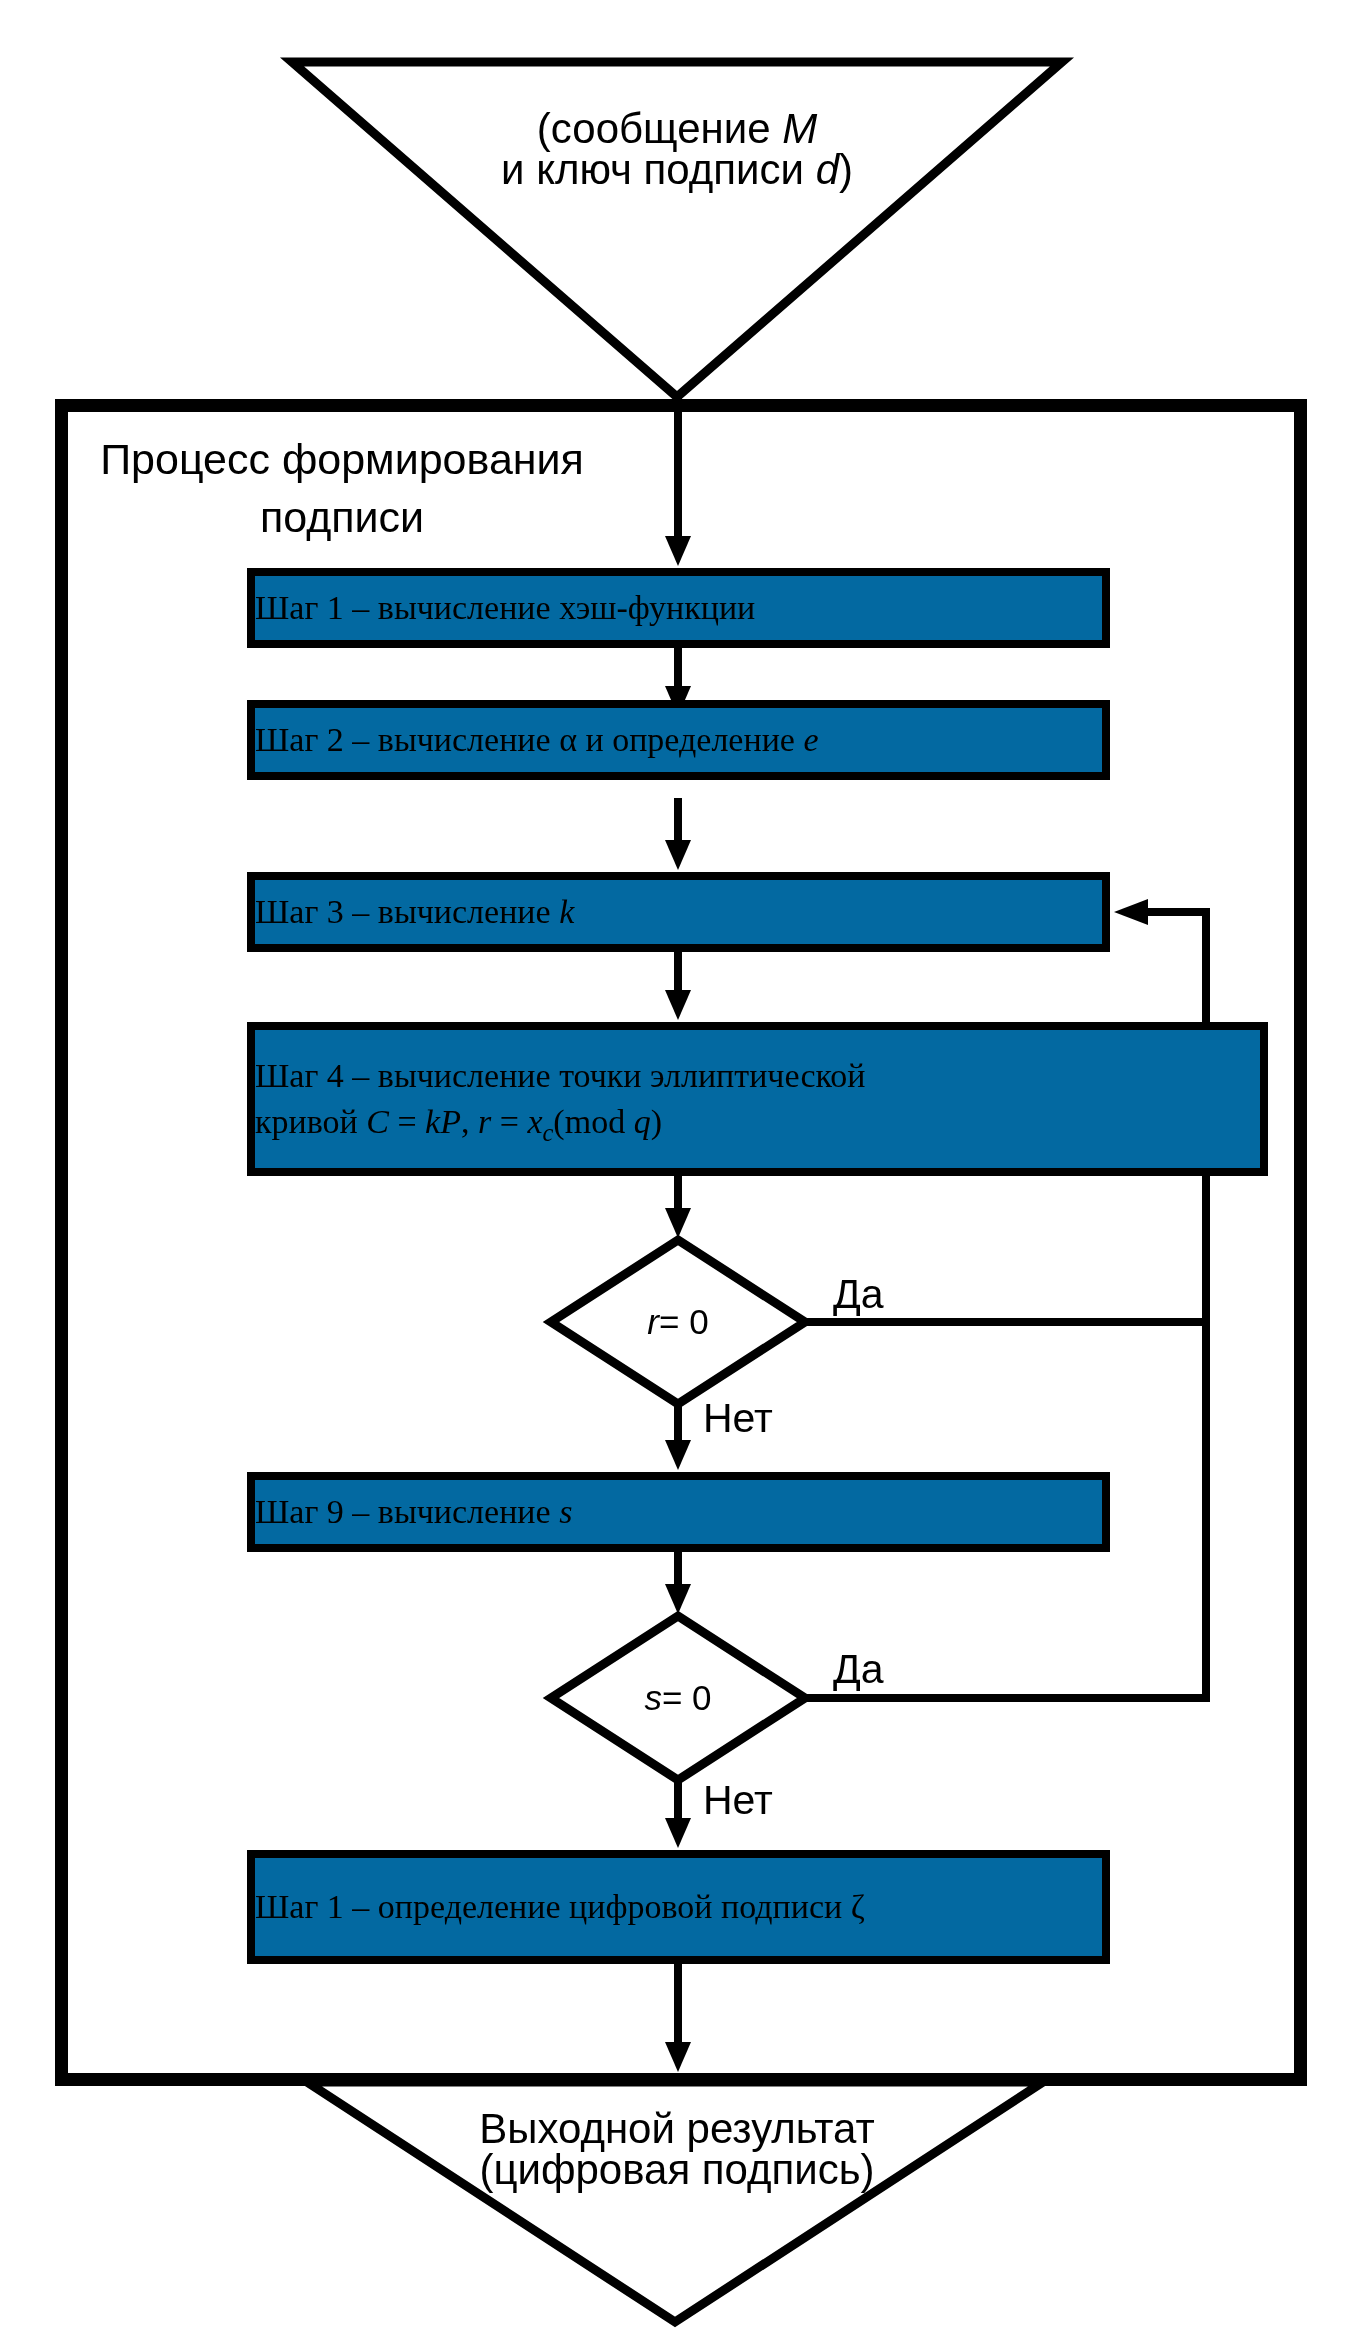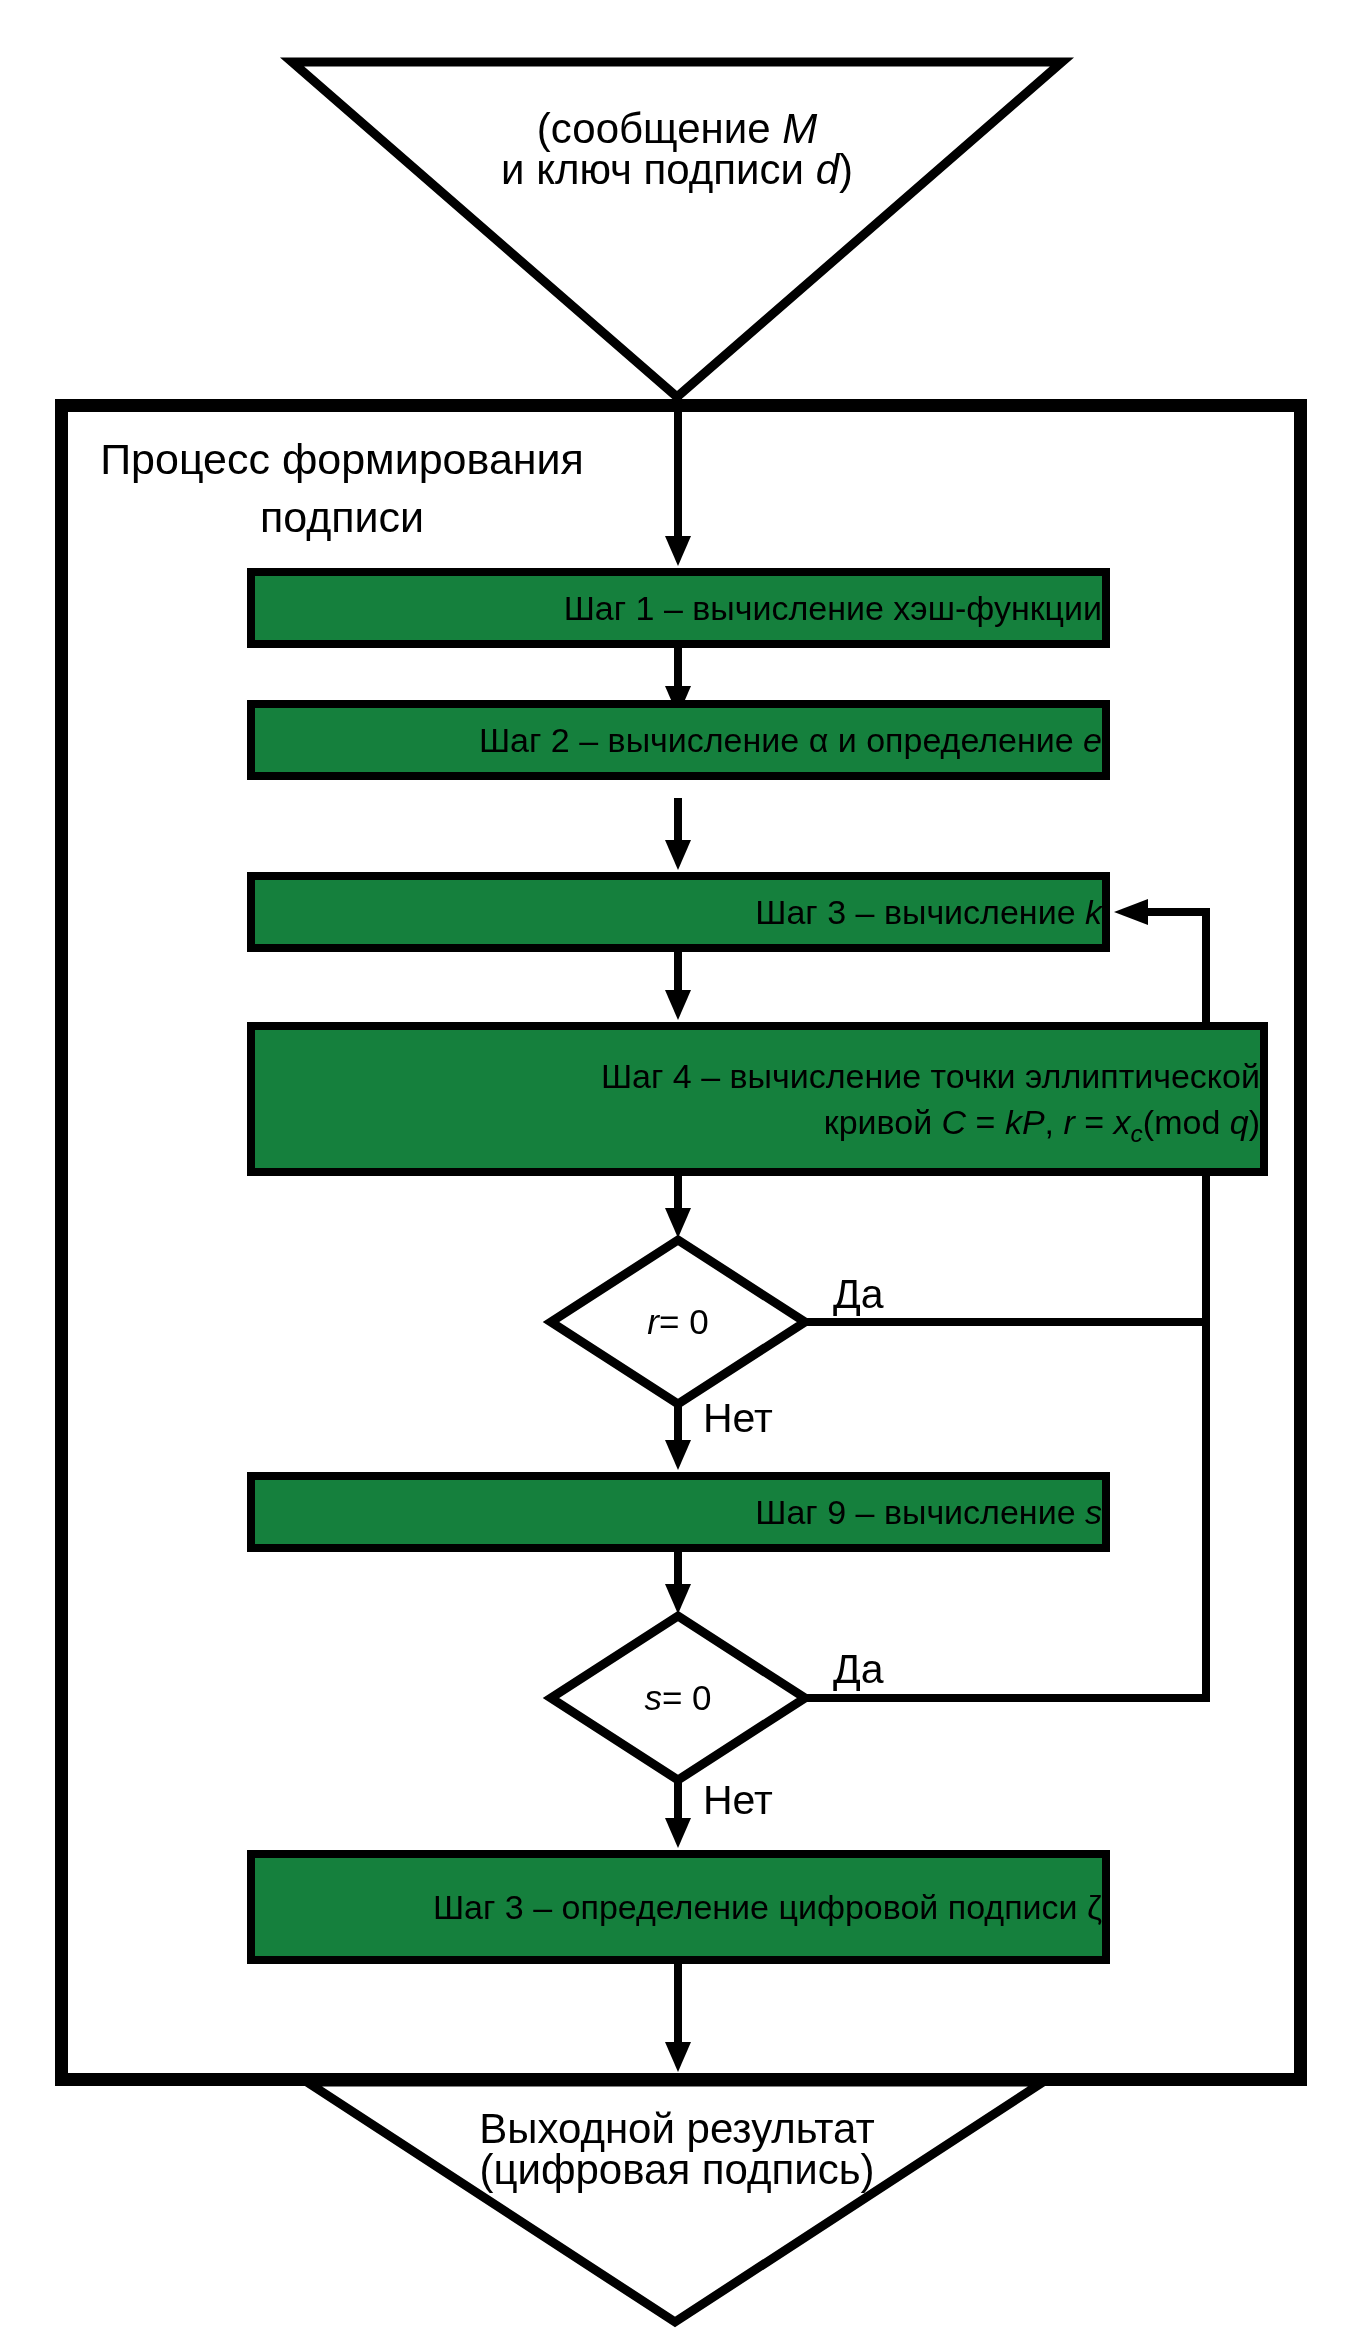--- a/index.html
+++ b/index.html
@@ -21,25 +21,26 @@
   .terminal-text { font-size: 42px; line-height: 41px; width: 600px; }
   .input-text  { left: 377px; top: 108px; }
   .output-text { left: 377px; top: 2108px; }
 
   .process-title { left: 92px; top: 430px; width: 500px; font-size: 43px; line-height: 58px; }
 
   .stepbox {
     position: absolute;
     box-sizing: border-box;
     border: 8px solid #000000;
-    background: #15803d;
+    background: #0369a1;
     display: flex;
-    align-items: flex-end;
+    align-items: flex-start;
     justify-content: center;
     flex-direction: column;
+    font-family: Liberation Serif, serif;
   }
   .steptext { font-size: 34px; line-height: 46px; text-align: center; white-space: nowrap; }
 
   .step1 { left: 247px; top: 568px;  width: 863px; height: 80px; }
   .step2 { left: 247px; top: 700px;  width: 863px; height: 80px; }
   .step3 { left: 247px; top: 872px;  width: 863px; height: 80px; }
   .step4 { left: 247px; top: 1022px; width: 1021px; height: 154px; }
   .step5 { left: 247px; top: 1472px; width: 863px; height: 80px; }
   .step6 { left: 247px; top: 1850px; width: 863px; height: 114px; }
 
@@ -124,21 +125,21 @@
     <div class="steptext"><span>Шаг 3 – вычисление </span><span class="it">k</span></div>
   </div>
   <div class="stepbox step4">
     <div class="steptext"><span>Шаг 4 – вычисление точки эллиптической</span></div>
     <div class="steptext"><span>кривой </span><span class="it">C</span><span> = </span><span class="it">kP</span><span>, </span><span class="it">r</span><span> = </span><span class="it">x</span><sub class="it subscript">c</sub><span>(mod </span><span class="it">q</span><span>)</span></div>
   </div>
   <div class="stepbox step5">
     <div class="steptext"><span>Шаг 9 – вычисление </span><span class="it">s</span></div>
   </div>
   <div class="stepbox step6">
-    <div class="steptext"><span>Шаг 3 – определение цифровой подписи ζ</span></div>
+    <div class="steptext"><span>Шаг 1 – определение цифровой подписи ζ</span></div>
   </div>
 
   <div class="dlabel dlabel-r">
       <span class="it">r</span>
       <span> = 0</span>
     </div>
   <div class="dlabel dlabel-s">
       <span class="it">s</span>
       <span> = 0</span>
     </div>

